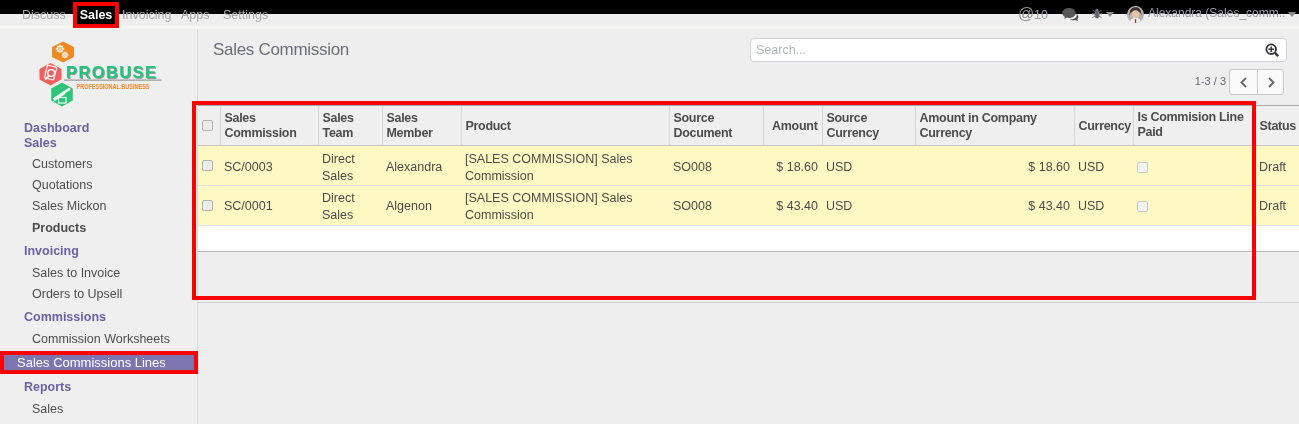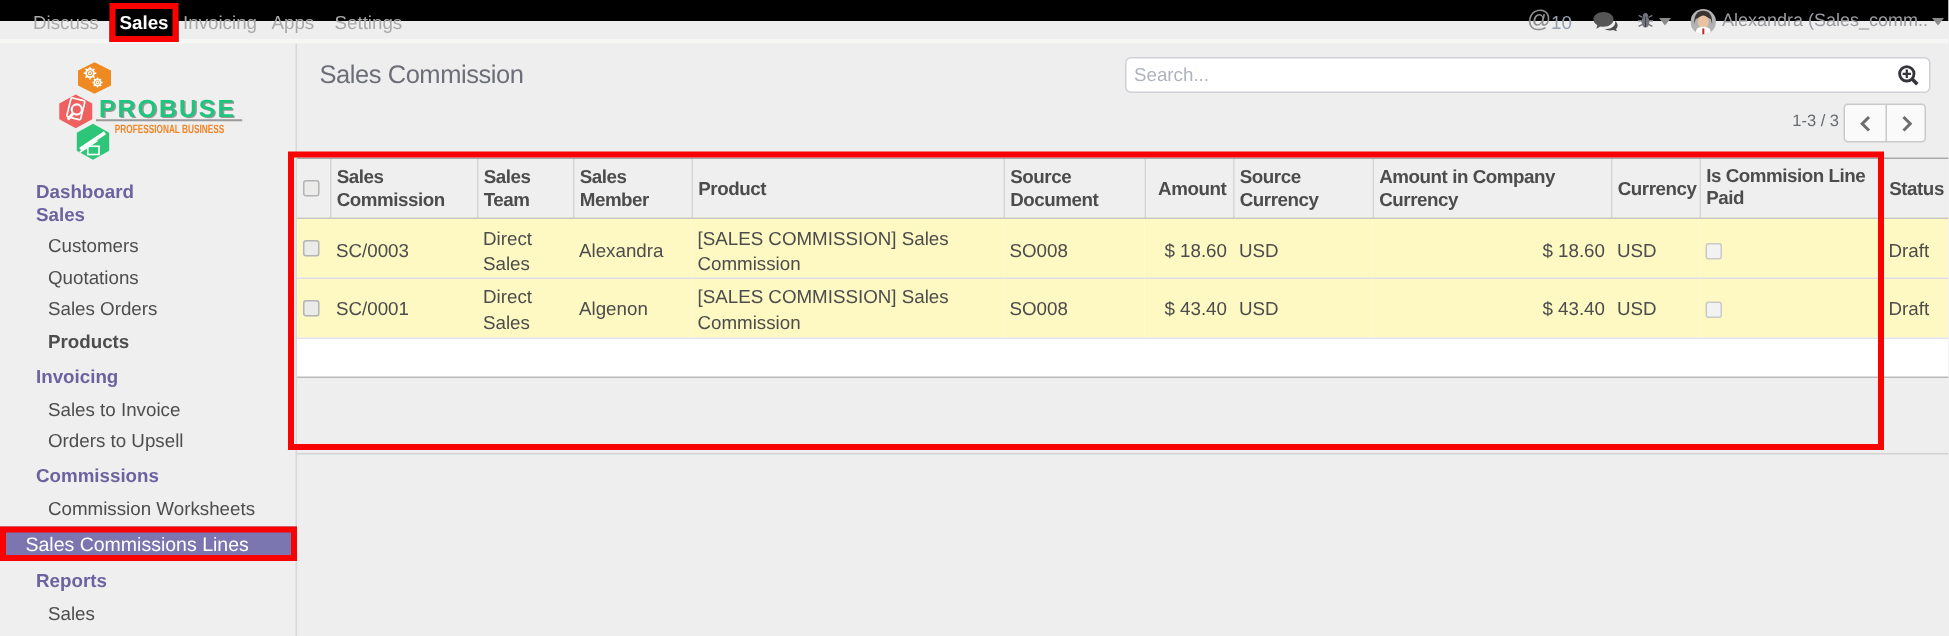--- a/index.html
+++ b/index.html
@@ -146,21 +146,21 @@
       <text x="32" y="40.7" font-size="16.5" font-weight="bold" letter-spacing="4" fill="#999" textLength="94">PROBUSE</text>
       <text x="31" y="39.7" font-size="16.5" font-weight="bold" letter-spacing="4" fill="#1fc47d" textLength="94">PROBUSE</text>
       <line x1="29" y1="42.2" x2="126.5" y2="42.2" stroke="#9a9a9a" stroke-width="1.3"></line>
       <text x="41.5" y="50.9" font-size="8" font-weight="bold" fill="#ef8629" textLength="73" lengthAdjust="spacingAndGlyphs">PROFESSIONAL BUSINESS</text>
     </g>
   </svg>
   <span class="mi mh" style="left:8px; top:94px;">Dashboard</span>
   <span class="mi mh" style="left:8px; top:109px;">Sales</span>
   <span class="mi" style="left:16px; top:130px;">Customers</span>
   <span class="mi" style="left:16px; top:151px;">Quotations</span>
-  <span class="mi" style="left:16px; top:172px;">Sales Orders</span>
+  <span class="mi" style="left:16px; top:172px;">Sales Mickon</span>
   <span class="mi" style="left:16px; top:194px;font-weight:bold;">Products</span>
   <span class="mi mh" style="left:8px; top:217px;">Invoicing</span>
   <span class="mi" style="left:16px; top:239px;">Sales to Invoice</span>
   <span class="mi" style="left:16px; top:260px;">Orders to Upsell</span>
   <span class="mi mh" style="left:8px; top:283px;">Commissions</span>
   <span class="mi" style="left:16px; top:305px;">Commission Worksheets</span>
   <div id="sclbox">
       <span>Sales Commissions Lines</span>
     </div>
   <span class="mi mh" style="left:8px; top:353px;">Reports</span>

